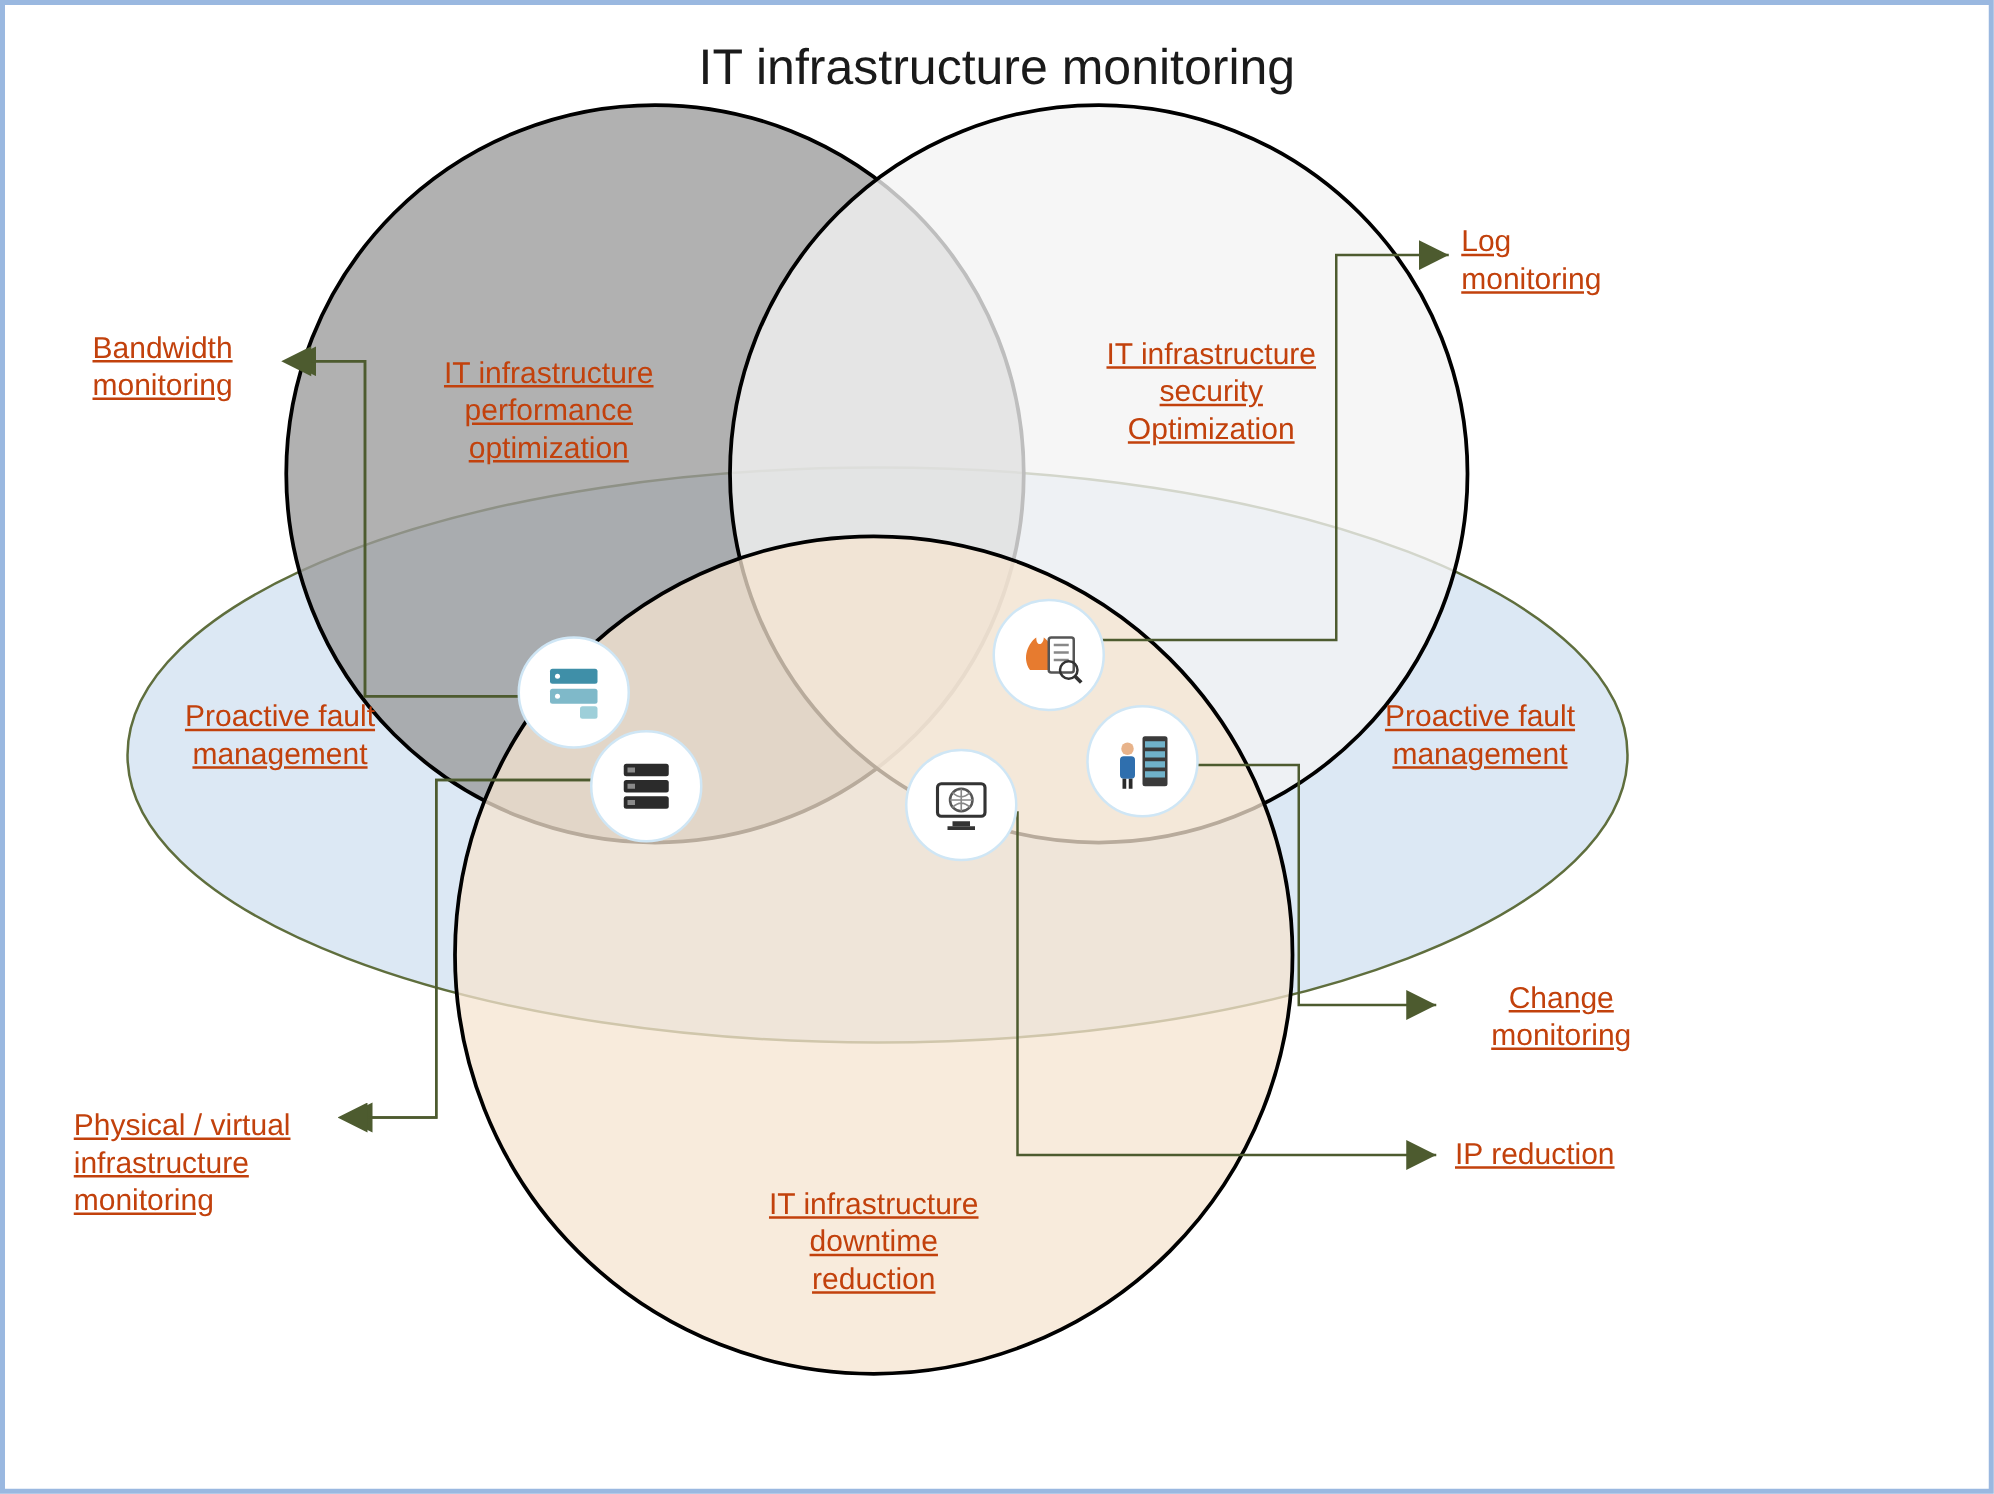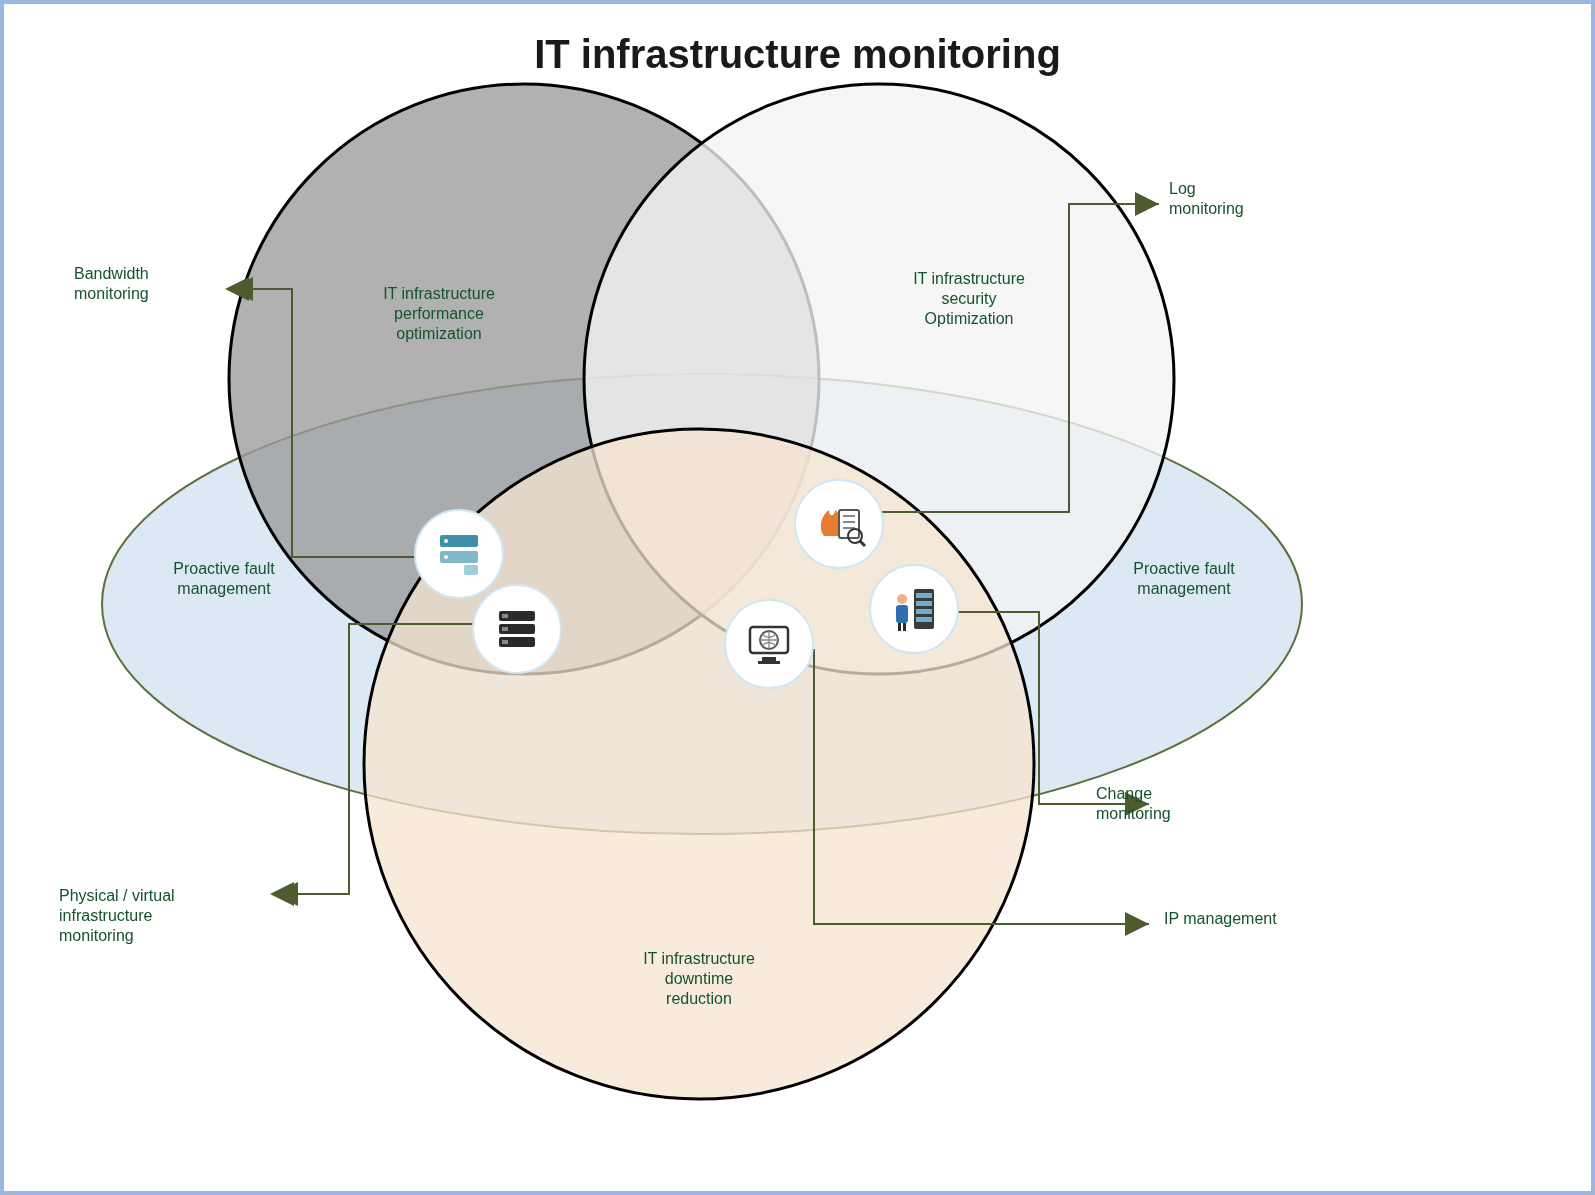--- a/index.html
+++ b/index.html
@@ -1,19 +1,19 @@
 <!DOCTYPE html>
 <html><head>
 <meta charset="utf-8">
 <style>
   html,body{margin:0;padding:0;width:1595px;height:1195px;font-family:"Segoe UI",Arial,sans-serif;color:#1a1a1a;}
   .frame{box-sizing:border-box;width:1595px;height:1195px;border:4px solid #9ab8e0;background:#fff;position:relative;overflow:hidden;}
-  .title{position:absolute;top:28px;left:0;right:0;text-align:center;font-size:40px;font-weight:700;}
+  .title{position:absolute;top:28px;left:0;right:0;text-align:center;font-size:40px;font-weight:400;}
   svg{position:absolute;top:0;left:0;}
-  .lbl{position:absolute;font-size:16px;line-height:1.25;text-align:center;color:#14532d;}
+  .lbl{position:absolute;font-size:24px;line-height:1.25;text-align:center;color:#c2410c;text-decoration:underline;}
   .lbl.left{text-align:left;}
   .icon-badge{position:absolute;width:86px;height:86px;border-radius:50%;background:#fff;border:2px solid #cfe6f5;display:flex;align-items:center;justify-content:center;}
   .icon-badge svg{position:static;}
 </style>
 </head>
 <body>
 
 <div class="frame">
   <div class="title">IT infrastructure monitoring</div>
 
@@ -52,22 +52,22 @@
   <div class="lbl" style="left:300px;top:280px;width:270px;">IT infrastructure<br>performance<br>optimization</div>
   <div class="lbl" style="left:830px;top:265px;width:270px;">IT infrastructure<br>security<br>Optimization</div>
   <div class="lbl" style="left:560px;top:945px;width:270px;">IT infrastructure<br>downtime<br>reduction</div>
 
   <div class="lbl" style="left:115px;top:555px;width:210px;">Proactive fault<br>management</div>
   <div class="lbl" style="left:1075px;top:555px;width:210px;">Proactive fault<br>management</div>
 
   <div class="lbl left" style="left:70px; top:260px;width:165px;">Bandwidth<br>monitoring</div>
   <div class="lbl left" style="left:55px; top:850px;width:220px;margin-top:32px;">Physical / virtual<br>infrastructure<br>monitoring</div>
   <div class="lbl left" style="left:1165px;top:175px;width:170px;">Log<br>monitoring</div>
-  <div class="lbl left" style="left:1092px;top:780px;width:170px;">Change<br>monitoring</div>
-  <div class="lbl left" style="left:1160px;top:905px;width:200px;">IP management</div>
+  <div class="lbl left" style="left:1160px;top:780px;width:170px;text-align:center;">Change<br>monitoring</div>
+  <div class="lbl left" style="left:1160px;top:905px;width:200px;">IP reduction</div>
 
   <div class="icon-badge" style="left:410px;top:505px;">
     <svg width="50" height="50" viewBox="0 0 50 50">
       <rect x="6" y="6" width="38" height="12" rx="2" fill="#3f8fa8"></rect>
       <rect x="6" y="22" width="38" height="12" rx="2" fill="#7fb9c9"></rect>
       <circle cx="12" cy="12" r="2" fill="#fff"></circle>
         <circle cx="12" cy="28" r="2" fill="#fff"></circle>
       <rect x="30" y="36" width="14" height="10" rx="2" fill="#9ecfd9"></rect>
     </svg>
   </div>

